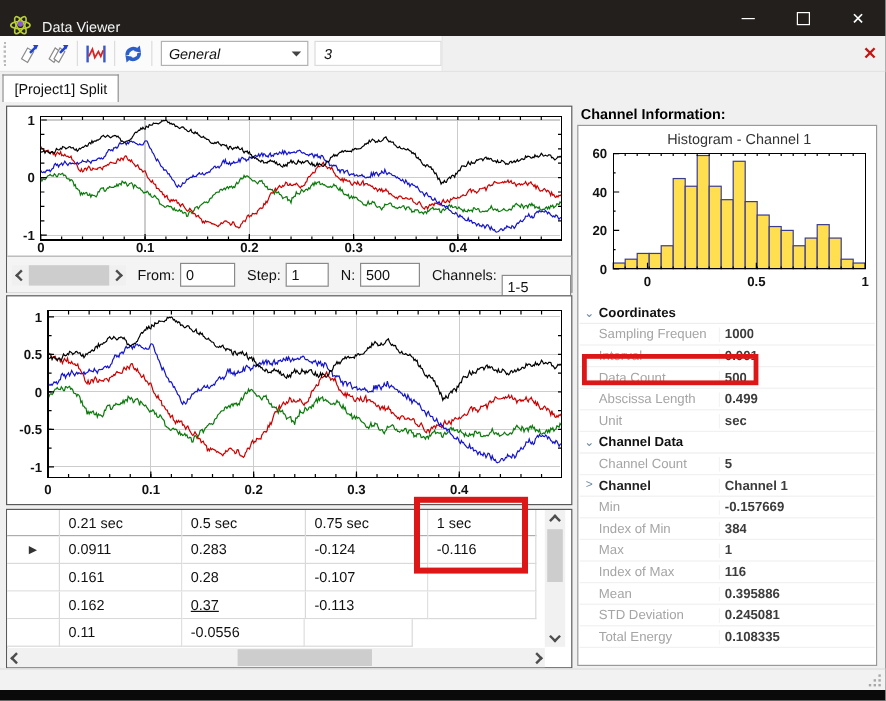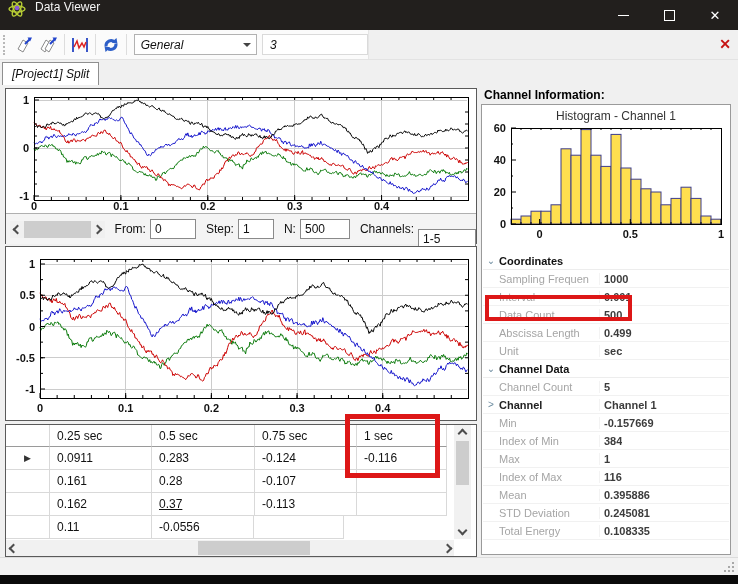--- a/index.html
+++ b/index.html
@@ -1,38 +1,38 @@
 <!DOCTYPE html>
 <html><head>
 <meta charset="utf-8">
 <style>
   html,body{margin:0;padding:0;background:#555;}
   #window{position:relative;width:738px;height:584px;background:#f0f0f0;overflow:hidden;
           font-family:"Liberation Sans",sans-serif;-webkit-font-smoothing:antialiased;}
   
-  .titlebar{position:absolute;left:0;top:0;width:738px;height:30px;background:#221f1d;display:flex;align-items:flex-start;color:#fff;}
+  .titlebar{position:absolute;left:0;top:0;width:738px;height:30px;background:#221f1d;display:flex;align-items:flex-end;color:#fff;}
   .app-icon{margin-left:8px;display:flex;align-items:center;}
   .title-text{font-size:12px;margin-left:9px;color:#f4f4f4;}
   .tb-spacer{flex:1;}
   .win-btn{width:46px;height:30px;display:flex;align-items:center;justify-content:center;cursor:default;}
   .min-glyph{width:11px;height:1px;background:#fff;display:block;}
   .max-glyph{width:9px;height:9px;border:1px solid #fff;display:block;}
   .close-glyph{font-size:13px;color:#fff;line-height:1;}
   
   .toolbar{position:absolute;left:0;top:30px;width:738px;height:30px;background:#f0f0f0;border-bottom:1px solid #e3e3e3;box-sizing:border-box;}
   .tool-band{position:absolute;left:0;top:0;width:368px;height:29px;background:#fbfbfb;border-right:1px solid #e5e5e5;display:flex;align-items:center;font-style:italic;}
   .grip{width:3px;height:20px;border-left:2px dotted #b8b8b8;margin:0 5px 0 3px;}
   .tool-btn{width:25px;height:25px;display:flex;align-items:center;justify-content:center;}
   .tool-sep{width:1px;height:21px;background:#dddddd;margin:0 3px;}
   .combo{width:128px;height:21px;background:#fff;border:1px solid #b2b2b2;display:flex;align-items:center;font-size:12px;padding-left:6px;box-sizing:border-box;margin-left:4px;color:#111;}
   .combo-arrow{margin-left:auto;margin-right:5px;width:0;height:0;border-left:4px solid transparent;border-right:4px solid transparent;border-top:4px solid #444;}
   .count-field{width:110px;height:21px;background:#fff;border:1px solid #dadada;font-size:12px;display:flex;align-items:center;padding-left:7px;box-sizing:border-box;margin-left:5px;color:#111;}
   .toolbar-close{position:absolute;right:7px;top:7px;color:#c61212;font-weight:bold;font-size:14px;line-height:1;}
   
-  .tabstrip{position:absolute;left:0;top:61px;width:738px;height:24px;font-style:italic;}
+  .tabstrip{position:absolute;left:0;top:61px;width:738px;height:24px;}
   .tab{position:absolute;left:2px;top:1px;height:22px;background:#fff;border:1px solid #8f8f8f;border-bottom:none;display:flex;align-items:center;padding:0 9px;font-size:12px;color:#111;}
   
   .panel-box{position:absolute;background:#fff;border:1px solid #5a5a5a;box-sizing:border-box;}
   #boxA{left:5px;top:88px;width:472px;height:156px;}
   #boxB{left:5px;top:246px;width:472px;height:175px;}
   #boxC{left:5px;top:424px;width:472px;height:133px;}
   svg text{font-family:"Liberation Sans",sans-serif;}
   
   .navrow{position:absolute;left:0;top:124px;width:470px;height:30px;background:#f4f4f4;border-top:1px solid #b0b0b0;display:flex;align-items:center;font-size:12px;color:#111;}
   .sb{width:150px;height:17px;background:#f0f0f0;display:flex;align-items:center;margin-left:4px;}
@@ -378,21 +378,21 @@
         <text x="29" y="114.75" text-anchor="end" font-size="11" font-weight="bold" fill="#111">-0.5</text>
         <line x1="34" x2="39" y1="142" y2="142" stroke="#000"></line>
         <text x="29" y="146" text-anchor="end" font-size="11" font-weight="bold" fill="#111">-1</text>
       </svg>
   </div>
 
   <div class="panel-box" id="boxC">
     <div id="tbl-body">
         <div class="tbl-row hdr">
           <div class="tbl-cell hdr-cell sel-cell" style="width: 44px;"></div>
-          <div class="tbl-cell hdr-cell" style="width: 102px;">0.25 sec</div>
+          <div class="tbl-cell hdr-cell" style="width: 102px;">0.21 sec</div>
           <div class="tbl-cell hdr-cell" style="width: 103px;">0.5 sec</div>
           <div class="tbl-cell hdr-cell" style="width: 102px;">0.75 sec</div>
           <div class="tbl-cell hdr-cell" style="width: 90px;">1 sec</div>
         </div>
         <div class="tbl-row">
           <div class="tbl-cell sel-cell" style="width: 44px;">▶</div>
           <div class="tbl-cell" style="width: 102px;">0.0911</div>
           <div class="tbl-cell" style="width: 103px;">0.283</div>
           <div class="tbl-cell" style="width: 102px;">-0.124</div>
           <div class="tbl-cell" style="width: 90px;">-0.116</div>

